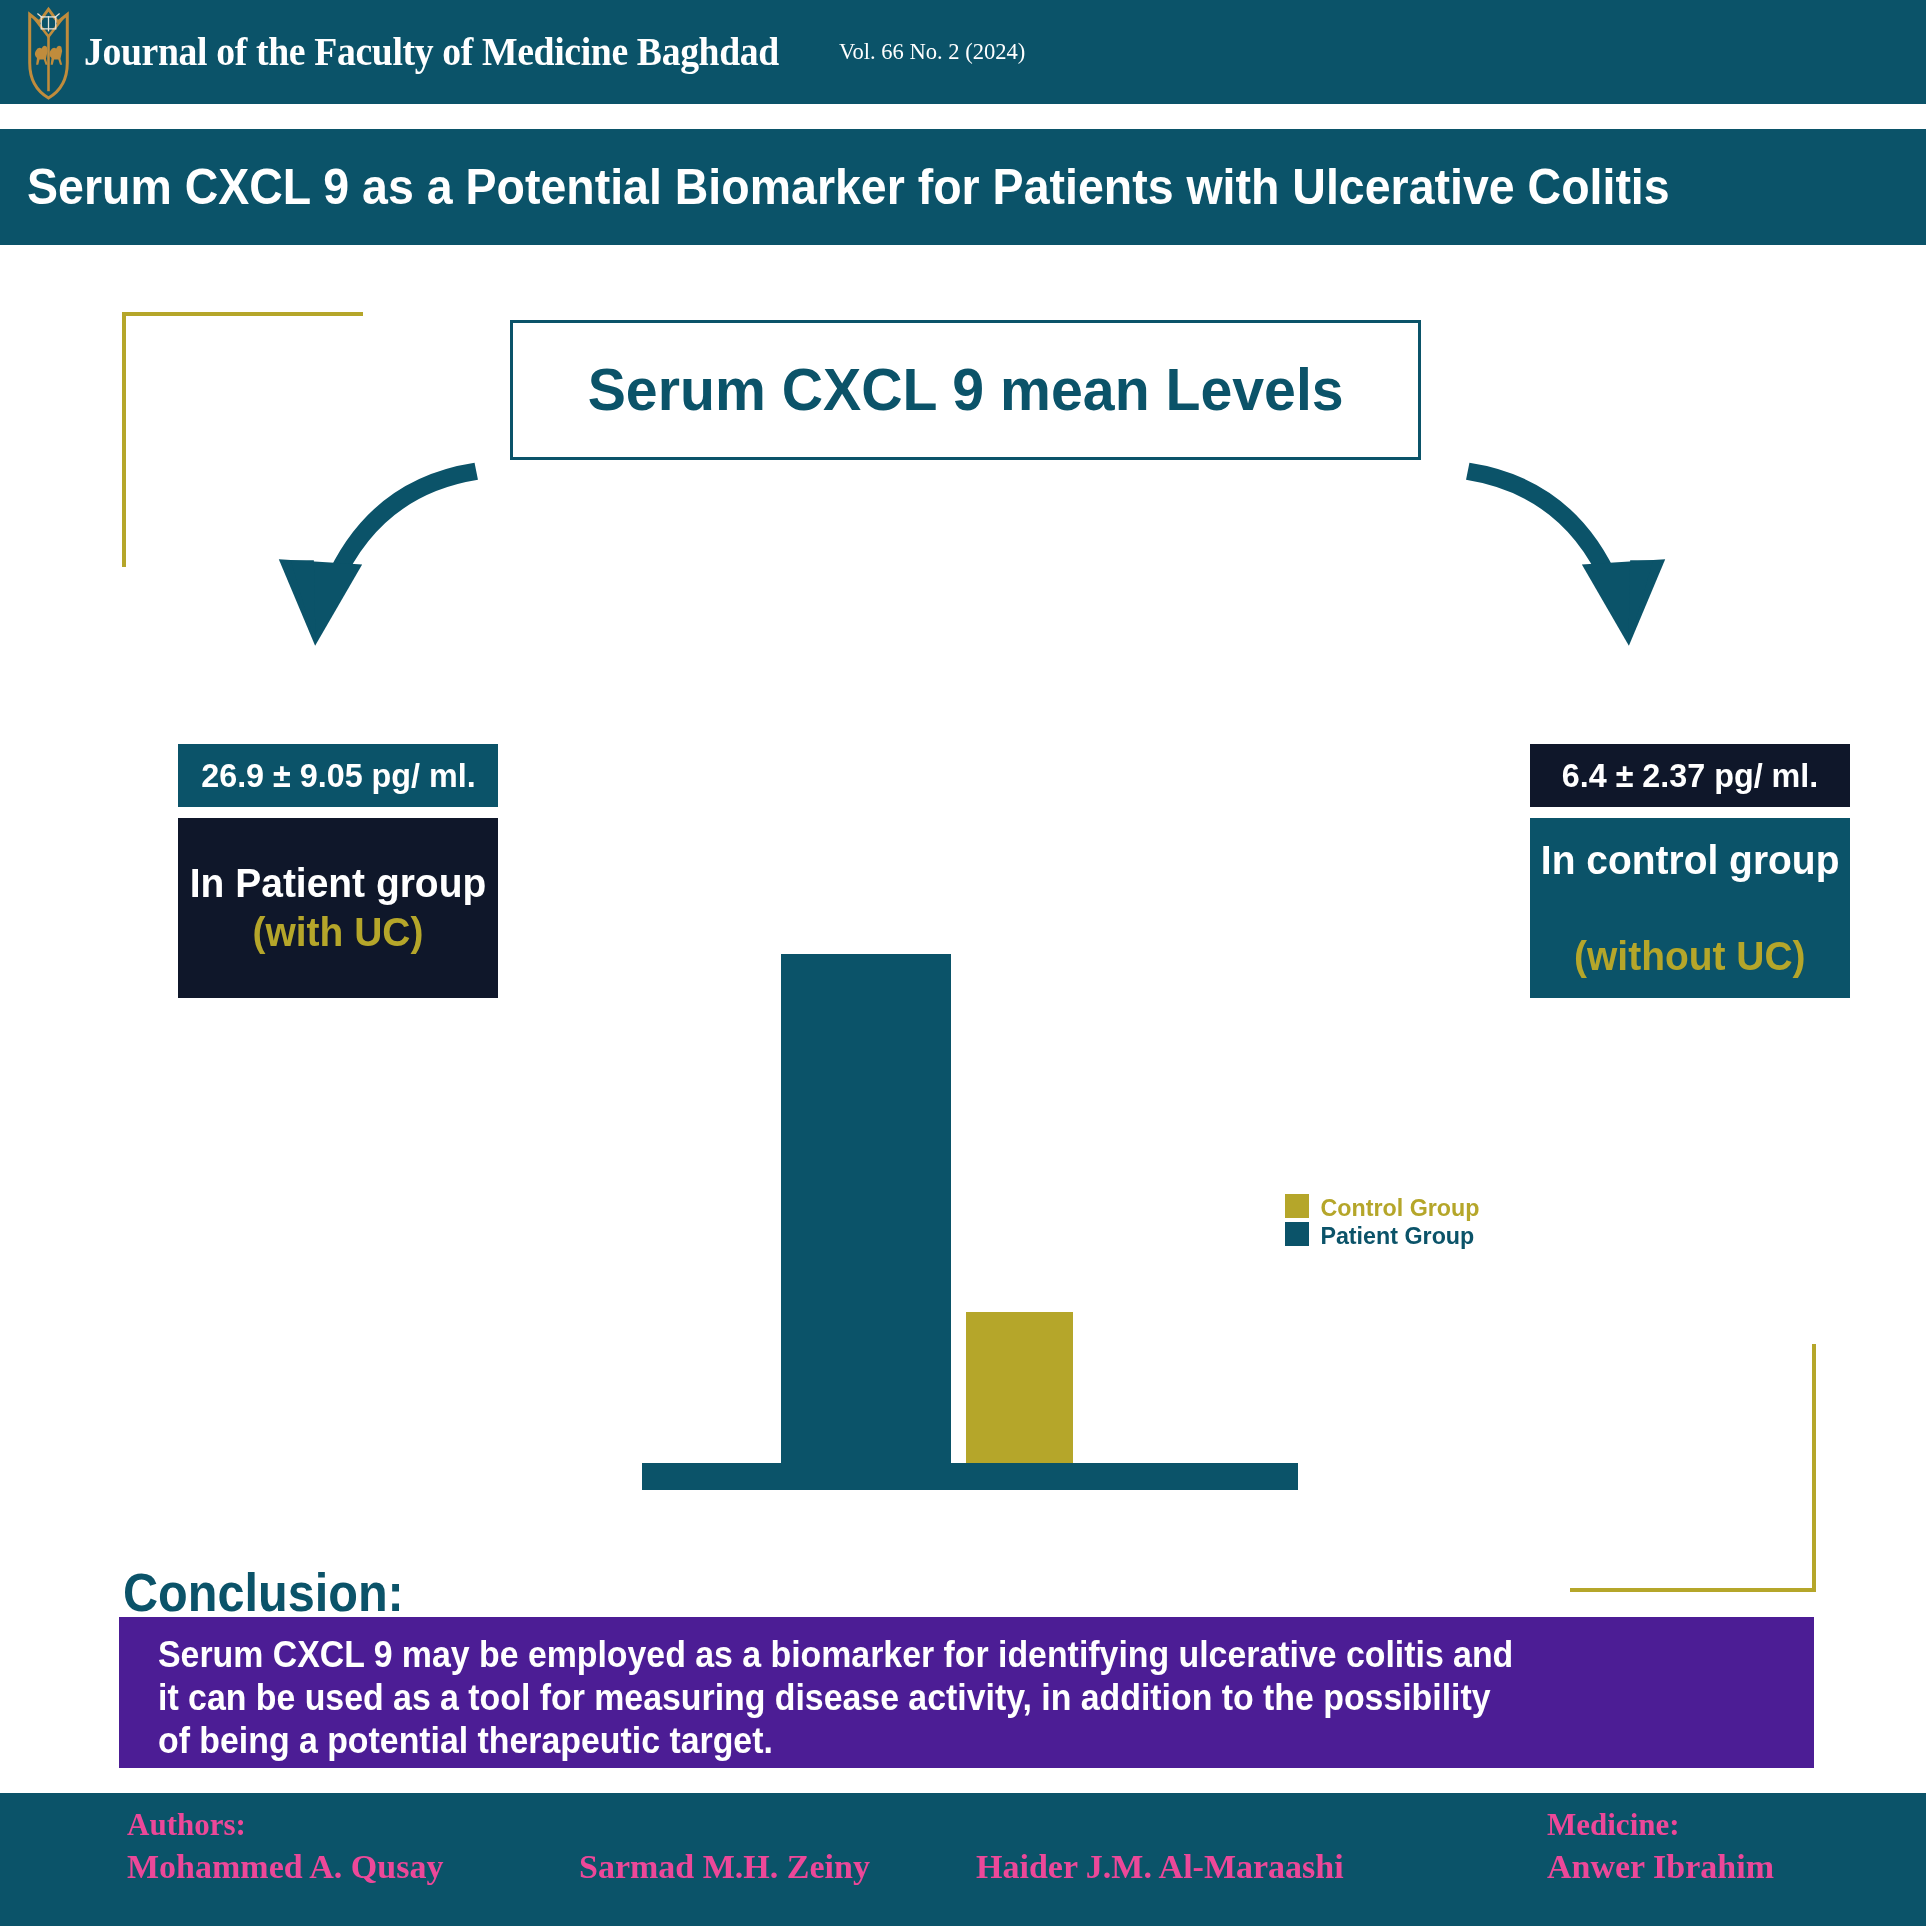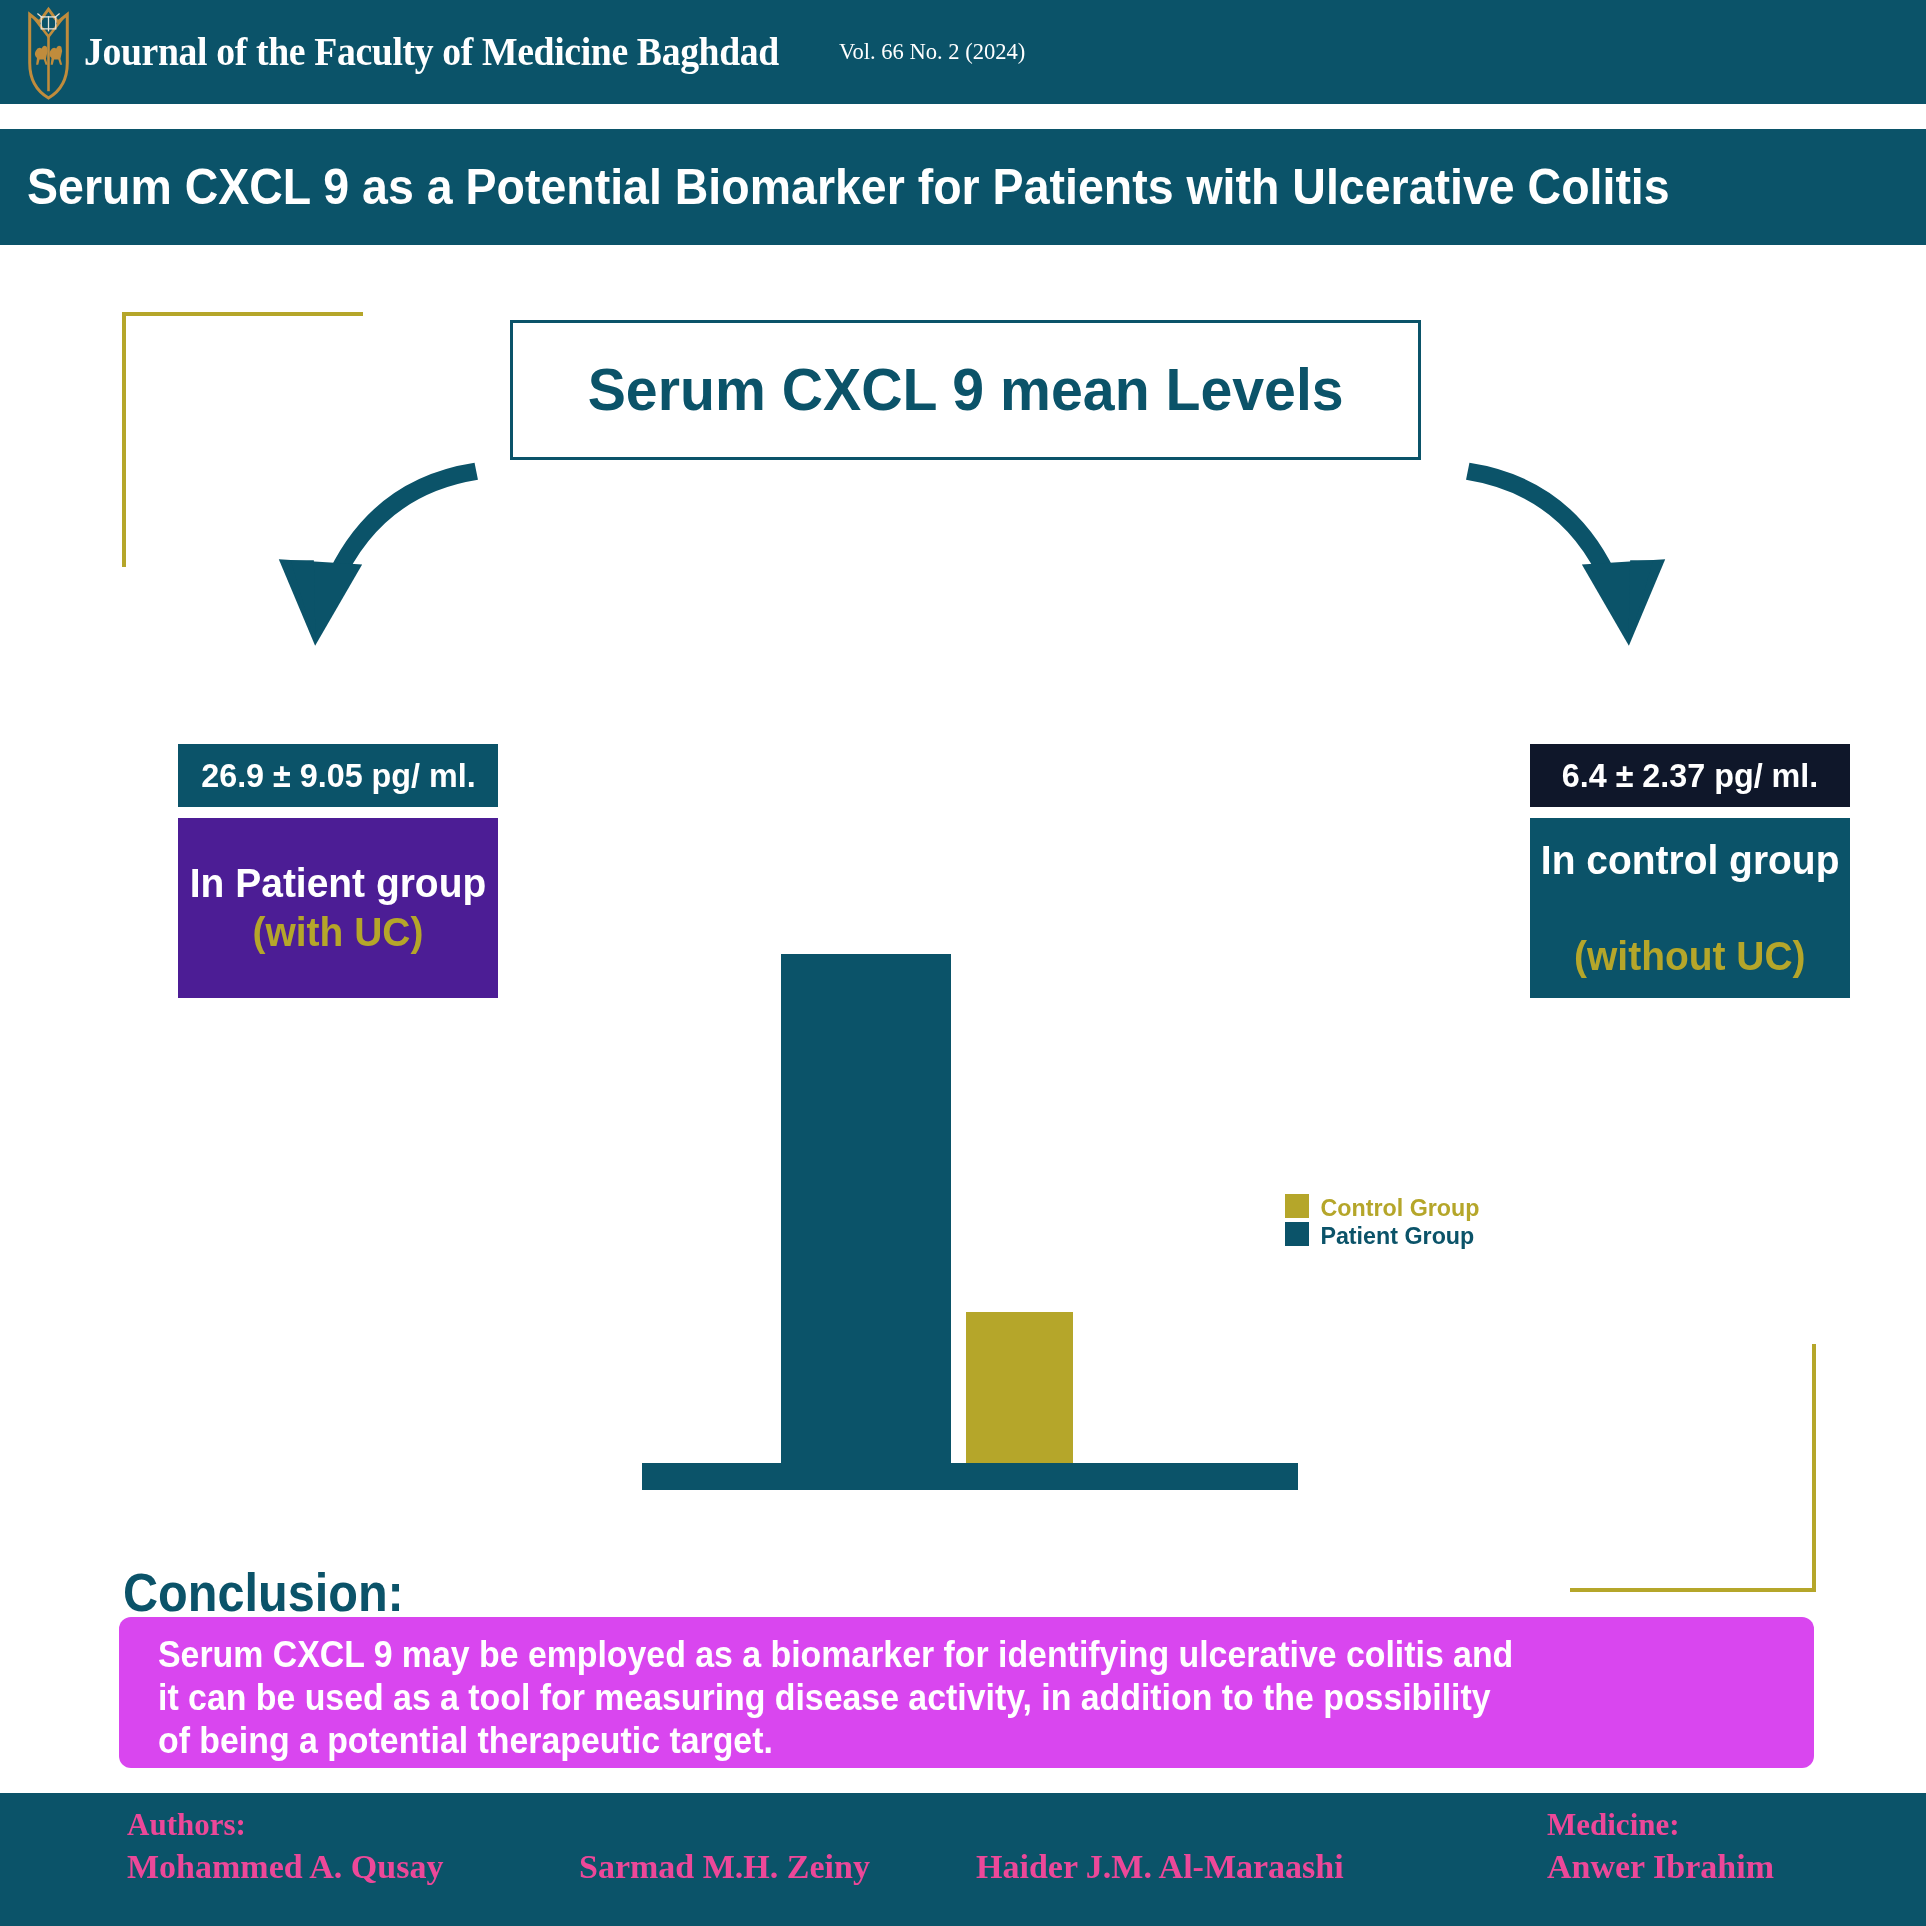--- a/index.html
+++ b/index.html
@@ -96,21 +96,21 @@
   #patient-value-box{
     left:134px;top:744px;width:320px;height:63px;
     background:#0b5369;
   }
   #patient-value-text{
     color:#ffffff;font-weight:bold;font-size:34px;white-space:nowrap;
     transform:scaleX(0.95);
   }
   #patient-group-box{
     left:134px;top:818px;width:320px;height:180px;
-    background:#4c1d95;
+    background:#0f172a;
     flex-direction:column;
   }
   #control-value-box{
     left:1486px;top:744px;width:320px;height:63px;
     background:#0f172a;
   }
   #control-value-text{
     color:#ffffff;font-weight:bold;font-size:34px;white-space:nowrap;
     transform:scaleX(0.95);
   }
@@ -154,24 +154,23 @@
   .lb-patient{color:#0b5369;}
 
   
   #conclusion-heading{
     left:123px;top:1561px;
     color:#0b5369;font-weight:bold;font-size:54px;
     white-space:nowrap;transform:scaleX(0.9);transform-origin:left center;
   }
   #conclusion-box{
     left:119px;top:1617px;width:1695px;height:151px;
-    background:#d946ef;
+    background:#4c1d95;
     box-sizing:border-box;
     padding:16.3px 0 0 39px;
-    border-radius:12px;
   }
   .conclusion-line{
     color:#ffffff;font-weight:bold;font-size:36px;line-height:43px;
     white-space:nowrap;transform:scaleX(0.94);transform-origin:left center;
   }
 
   
   #footer-band{
     left:0;top:1793px;width:1926px;height:134px;
     background:#0b5369;

